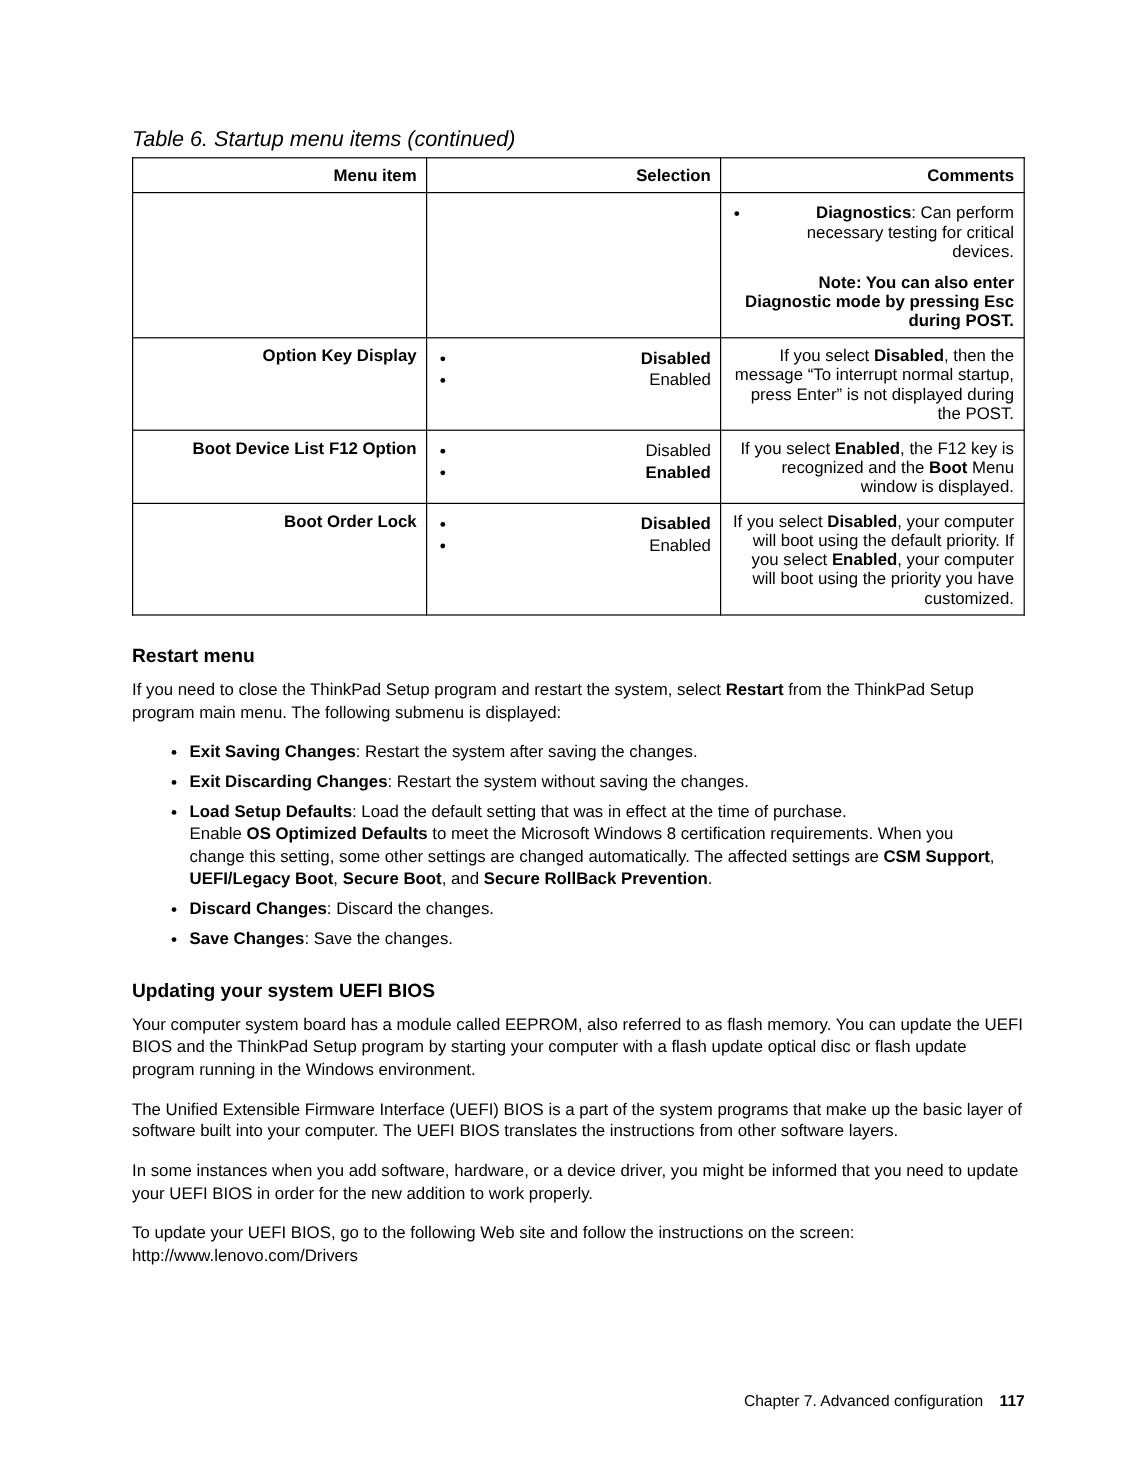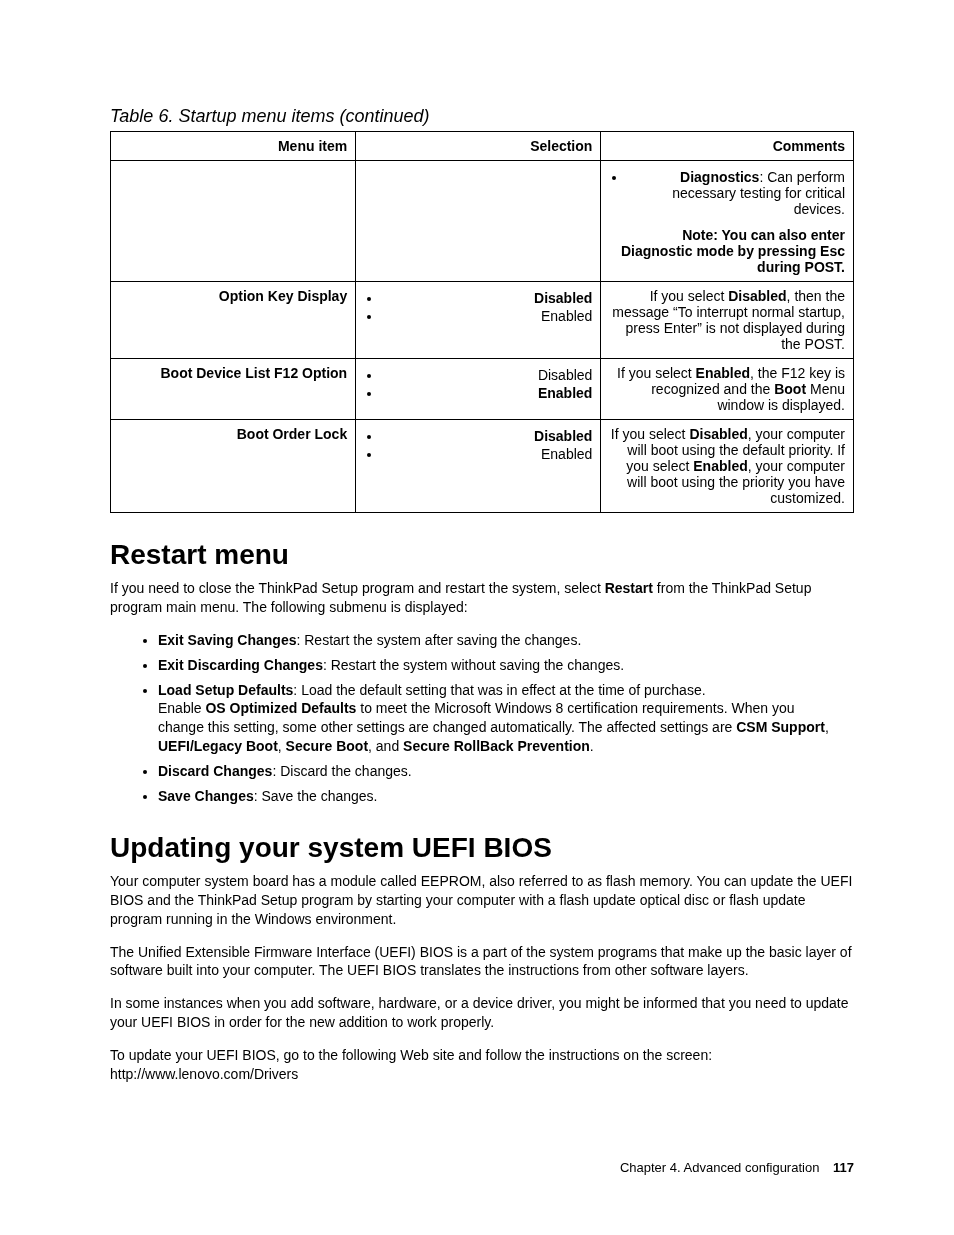--- a/index.html
+++ b/index.html
@@ -41,21 +41,21 @@
     padding-left: 18px;
     margin: 0;
   }
   table.startup ul li {
     margin: 2px 0;
   }
   .col-menu   { width: 33%; }
   .col-sel    { width: 33%; }
   .col-com    { width: 34%; }
   h2.section {
-    font-size: 28px;
+    font-size: 16px;
     font-weight: bold;
     margin: 26px 0 8px 0;
   }
   p.body {
     margin: 8px 0 14px 0;
     line-height: 1.35;
   }
   ul.body {
     list-style: disc;
     padding-left: 32px;
@@ -150,17 +150,17 @@
     <li><b>Save Changes</b><span>: Save the changes.</span></li>
   </ul>
 
   <h2 class="section">Updating your system UEFI BIOS</h2>
   <p class="body">Your computer system board has a module called EEPROM, also referred to as flash memory.  You can update the UEFI BIOS and the ThinkPad Setup program by starting your computer with a flash update optical disc or flash update program running in the Windows environment.</p>
   <p class="body">The Unified Extensible Firmware Interface (UEFI) BIOS is a part of the system programs that make up the basic layer of software built into your computer.  The UEFI BIOS translates the instructions from other software layers.</p>
   <p class="body">In some instances when you add software, hardware, or a device driver, you might be informed that you need to update your UEFI BIOS in order for the new addition to work properly.</p>
   <p class="body"><span>To update your UEFI BIOS, go to the following Web site and follow the instructions on the screen:</span><br><span>http://www.lenovo.com/Drivers</span></p>
 
   <div class="footer">
-    <span>Chapter 4.  Advanced configuration</span>
+    <span>Chapter 7.  Advanced configuration</span>
     <span class="page-num">117</span>
   </div>
 
 </div>
 
 </body></html>

